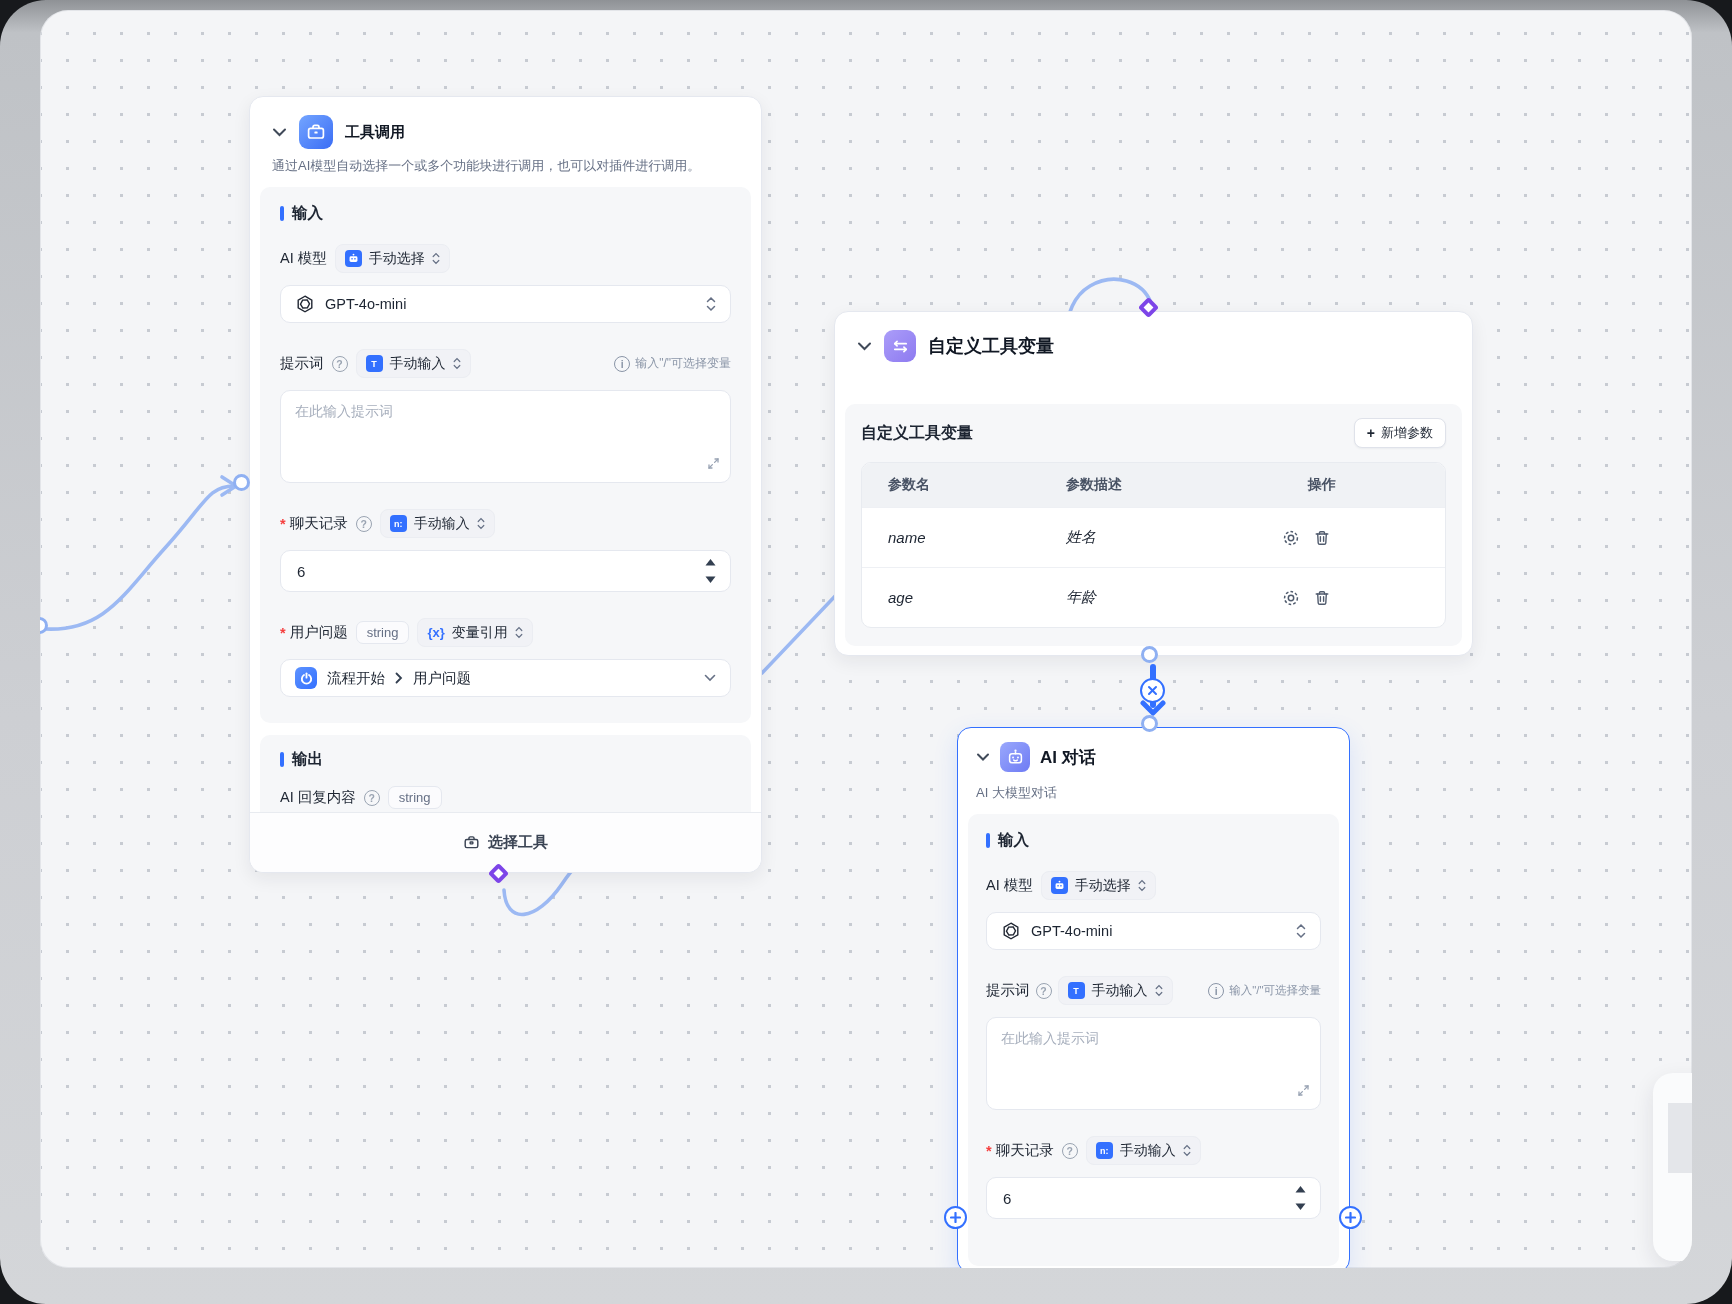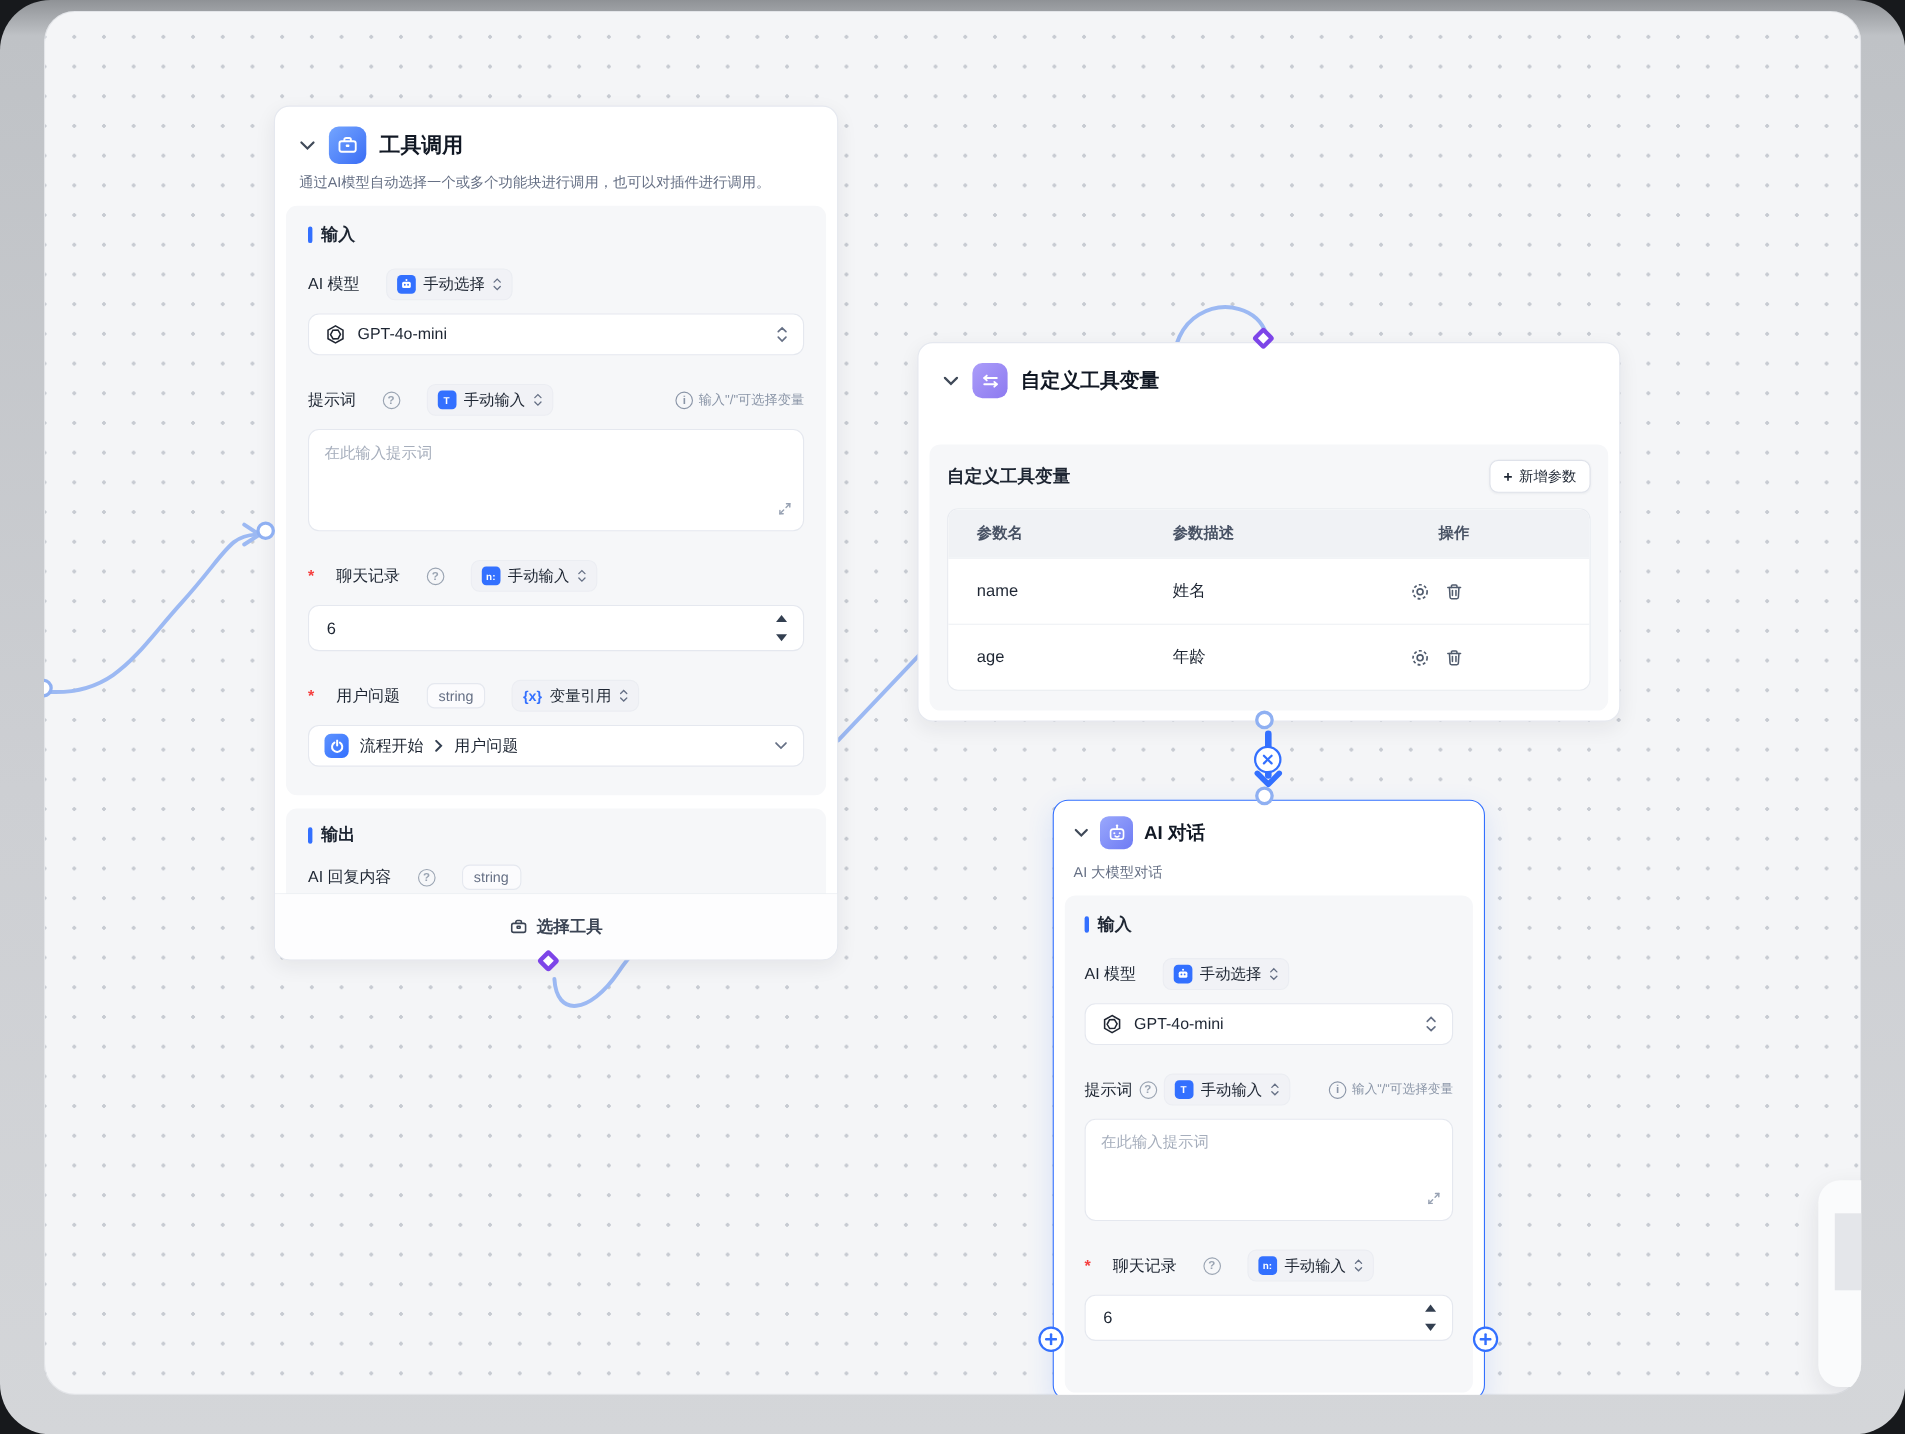--- a/index.html
+++ b/index.html
@@ -22,36 +22,36 @@
   .n2{left:834px;top:311px;width:639px;height:345px;}
   .n3{left:957px;top:727px;width:393px;height:546px;border:1.5px solid #3370ff;
     box-shadow:0 8px 24px rgba(51,112,255,.14);}
 
   .hdr{position:absolute;left:22px;top:18px;display:flex;align-items:center;gap:12px;}
   .chev{display:flex;}
   .nicon{width:34px;height:34px;border-radius:9px;display:flex;align-items:center;justify-content:center;}
   .ic-blue{background:linear-gradient(135deg,#74a5ff,#3a6df5);}
   .ic-purp{background:linear-gradient(135deg,#ab9df9,#8d7af0);}
   .ic-indigo{background:linear-gradient(135deg,#9aa8fc,#6e7bf4);}
-  .ntitle{font-size:19px;font-weight:700;color:#111824;white-space:nowrap;}
+  .ntitle{font-size:15px;font-weight:700;color:#111824;white-space:nowrap;}
   .ndesc{position:absolute;left:22px;top:60px;font-size:13px;color:#667085;white-space:nowrap;}
   .n3 .hdr{left:18px;top:14px;gap:10px;}
   .n3 .nicon{width:30px;height:30px;border-radius:8px;}
   .n3 .ntitle{font-size:17px;}
   .n3 .ndesc{left:18px;top:56px;}
 
   .panel{position:absolute;left:10px;right:10px;background:#f6f7f9;border-radius:10px;padding:16px 20px;}
   .n1 .p-in{top:90px;height:536px;}
   .n1 .p-out{top:638px;height:94px;padding:14px 20px;}
   .n2 .panel{top:92px;height:242px;padding:14px 16px;}
   .n3 .panel{top:86px;height:452px;padding:16px 18px;}
 
   .sec{display:flex;align-items:center;gap:8px;font-size:15.5px;font-weight:700;color:#1d2532;}
   .secbar{width:4px;height:15px;border-radius:2px;background:#3370ff;}
-  .frow{display:flex;align-items:center;gap:24px;font-size:14.5px;color:#1d2532;font-weight:500;}
+  .frow{display:flex;align-items:center;gap:8px;font-size:14.5px;color:#1d2532;font-weight:500;}
   .req{color:#f53f3f;font-weight:700;margin-right:-4px;}
   .hint{margin-left:auto;display:flex;align-items:center;gap:5px;font-size:12px;color:#8a95a7;font-weight:400;white-space:nowrap;}
   .q{width:16px;height:16px;border:1.2px solid #9aa4b2;border-radius:50%;color:#9aa4b2;
      font-size:10.5px;font-weight:700;display:inline-flex;align-items:center;justify-content:center;}
   .badge{display:inline-flex;align-items:center;gap:7px;background:#f1f2f6;border:1px solid #ebedf2;
      border-radius:8px;height:29px;padding:0 9px;font-size:14px;color:#1d2532;font-weight:500;white-space:nowrap;}
   .bic{width:17px;height:17px;background:#3370ff;border-radius:4px;color:#fff;font-size:9px;font-weight:700;
      display:inline-flex;align-items:center;justify-content:center;}
   .brace{color:#3370ff;font-weight:700;font-size:13px;}
   .pill{background:#fbfbfd;border:1px solid #e5e8ef;border-radius:7px;padding:3px 10px;
@@ -76,21 +76,21 @@
   .descrow{position:absolute;left:22px;top:54px;right:16px;display:flex;align-items:center;gap:8px;}
   .descrow .txt{font-size:12.8px;color:#667085;white-space:nowrap;}
   .btn{background:#fff;border:1px solid #dfe2ea;border-radius:8px;padding:5px 12px;font-size:13px;
      color:#1d2532;font-weight:500;white-space:nowrap;display:inline-flex;align-items:center;gap:6px;cursor:pointer;}
   .ptitle{display:flex;align-items:center;}
   .ptitle .t{font-size:16px;font-weight:700;color:#1d2532;}
   .ptitle .btn{margin-left:auto;box-shadow:0 1px 2px rgba(20,30,50,.05);}
   .plus{color:#1d2532;font-weight:700;font-size:14px;}
   .tbl{margin-top:14px;border:1px solid #e8ebf0;border-radius:10px;overflow:hidden;background:#fff;}
   .tblh{display:flex;align-items:center;height:44px;background:#f0f2f5;font-size:14px;font-weight:700;color:#485264;}
-  .trow{display:flex;align-items:center;height:60px;border-top:1px solid #eef0f4;font-size:15px;color:#1d2532;}
+  .trow{display:flex;align-items:center;height:60px;border-top:1px solid #eef0f4;font-size:15px;color:#1d2532;font-style:italic;}
   .c1{width:35%;padding-left:26px;}.c2{width:37%;}.c3{flex:1;display:flex;align-items:center;gap:14px;}
   .tblh .c3{display:block;margin-left:26px;}
   .iconbtn{display:flex;cursor:pointer;}
 
   .handle{position:absolute;z-index:5;}
   .dia{width:15px;height:15px;background:#fff;border:4.5px solid #7d45e8;border-radius:3px;transform:rotate(45deg);}
   .ring{width:17px;height:17px;border:3.5px solid #8fb0f2;background:#fff;border-radius:50%;}
   .xbadge{width:25px;height:25px;border:2.5px solid #3370ff;background:#fff;border-radius:50%;
      display:flex;align-items:center;justify-content:center;}
   .vline{position:absolute;left:1150px;top:664px;width:5.5px;height:44px;background:#3370ff;border-radius:3px;z-index:4;}

